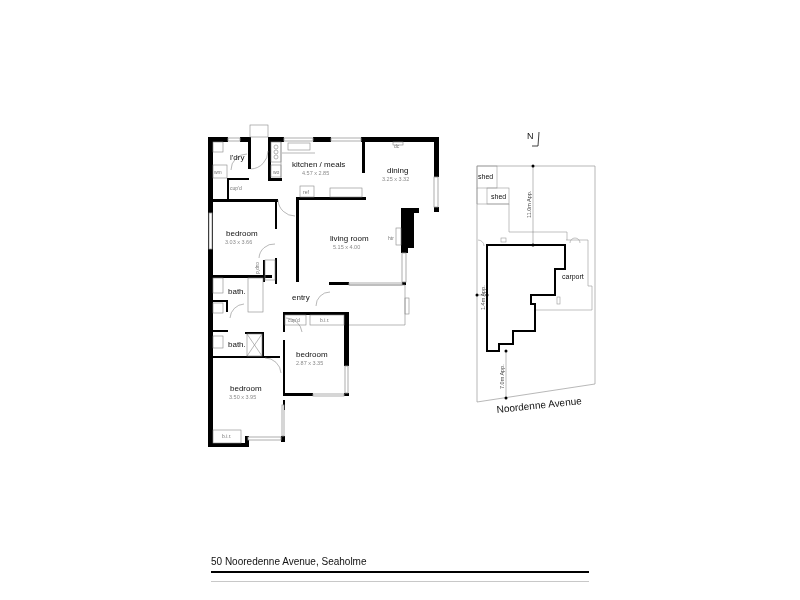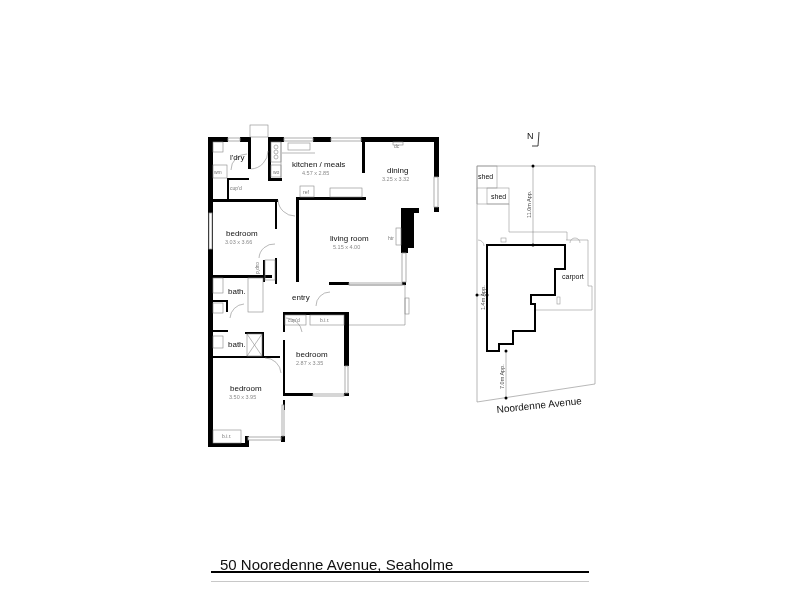--- a/index.html
+++ b/index.html
@@ -5,21 +5,21 @@
     html, body { margin: 0; padding: 0; background: #ffffff; }
     body { width: 800px; height: 600px; position: relative; overflow: hidden; font-family: "Liberation Sans", sans-serif; }
     svg { position: absolute; left: 0; top: 0; }
     .room-label { font-family: "Liberation Sans", sans-serif; font-size: 8px; fill: #111; }
     .room-dim { font-family: "Liberation Sans", sans-serif; font-size: 5.5px; fill: #8a8a8a; }
     .small-label { font-family: "Liberation Sans", sans-serif; font-size: 5px; fill: #777; }
     .site-label { font-family: "Liberation Sans", sans-serif; font-size: 7px; fill: #111; }
     .site-dim { font-family: "Liberation Sans", sans-serif; font-size: 5.5px; fill: #444; }
     .street { font-family: "Liberation Sans", sans-serif; font-size: 10px; fill: #111; }
     .north { font-family: "Liberation Sans", sans-serif; font-size: 9px; fill: #111; }
-    .address { position: absolute; left: 220px; top: 556px; font-size: 15px; color: #111; font-family: "Liberation Sans", sans-serif; }
+    .address { position: absolute; left: 211px; top: 556px; font-size: 10px; color: #111; font-family: "Liberation Sans", sans-serif; }
     .rule-thick { position: absolute; left: 211px; top: 571px; width: 378px; height: 2px; background: #000; }
     .rule-thin { position: absolute; left: 211px; top: 581px; width: 378px; height: 1px; background: #c8c8c8; }
   </style>
 </head>
 <body>
 
 <svg width="800" height="600" viewBox="0 0 800 600">
 
   <g>
 

